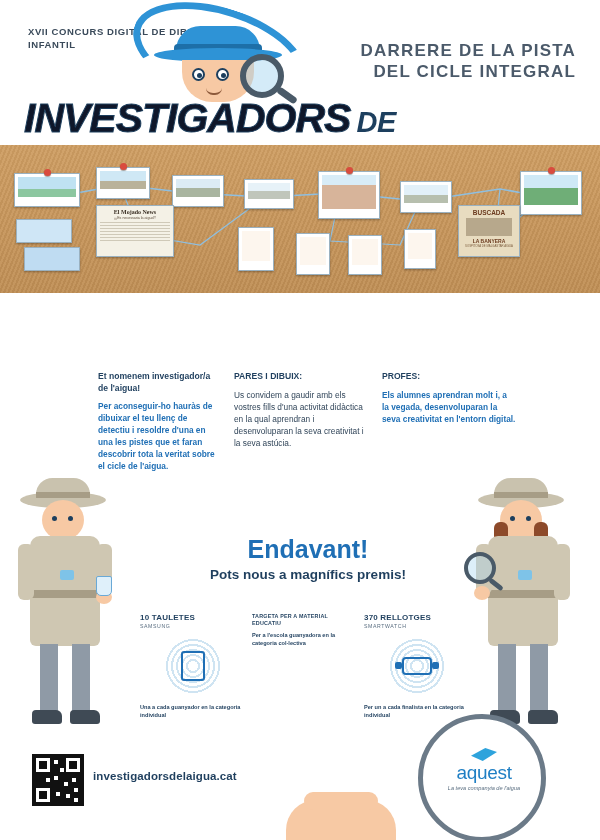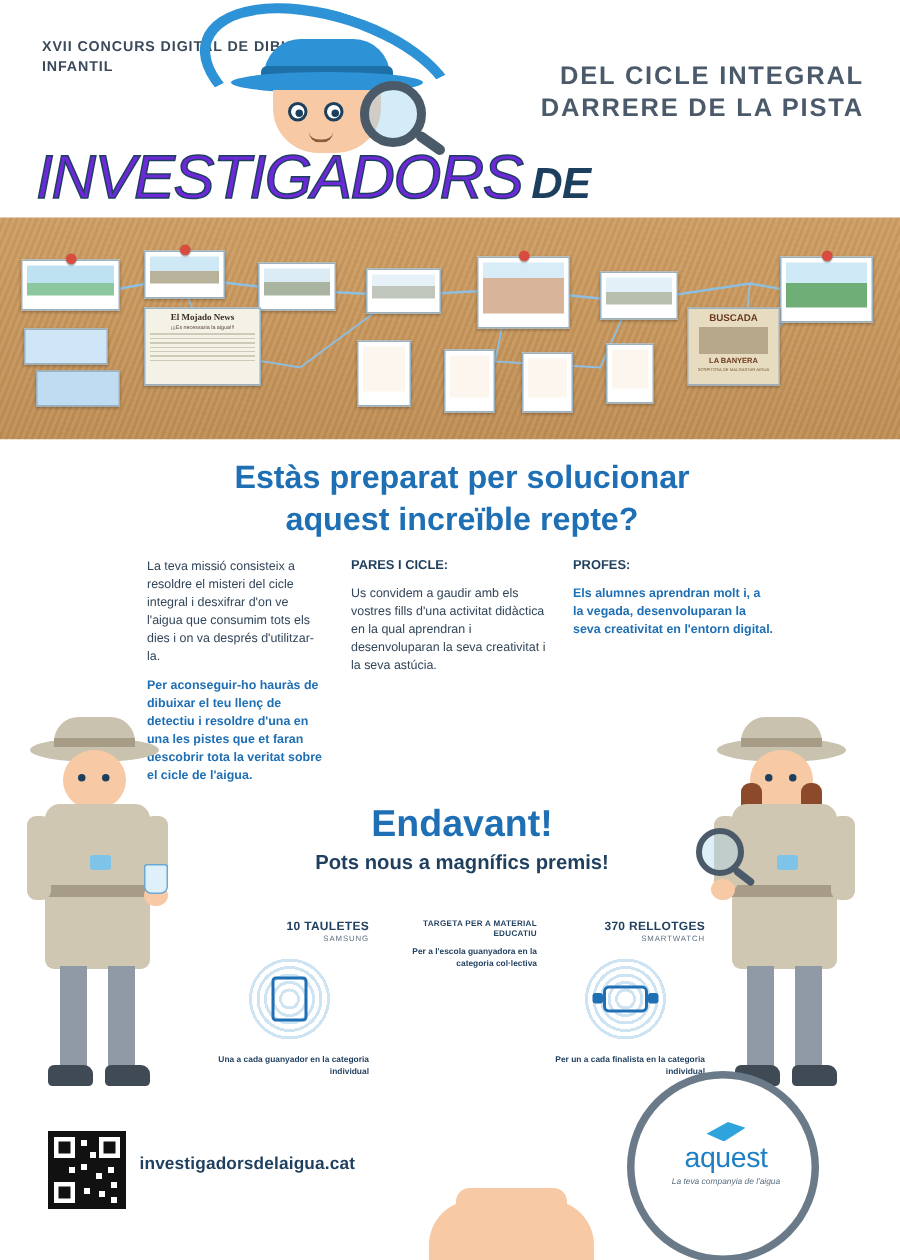--- a/index.html
+++ b/index.html
@@ -74,22 +74,22 @@
   }
   .logo-art .glass-handle {
     position:absolute; left:128px; top:74px; width:22px; height:7px;
     background:#4a5a68; border-radius:4px; transform:rotate(35deg);
   }
 
   .wordmark {
     position:absolute; left:24px; top:96px; width:470px; height:44px;
   }
   .wordmark .w1 {
-    font-size:41px; font-weight:normal; font-style:italic; letter-spacing:-1px;
-    color:#6d28d9; line-height:44px;
+    font-size:41px; font-weight:bold; font-style:italic; letter-spacing:-1px;
+    color:#0f172a; line-height:44px;
     -webkit-text-stroke:1px #1d3f5e;
   }
   .wordmark .w2 {
     font-size:29px; font-weight:bold; font-style:italic; letter-spacing:-0.5px;
     color:#1d3f5e; line-height:44px; margin-left:6px;
   }
   .blue-swoosh {
     position:absolute; left:130px; top:8px; width:180px; height:92px;
     border:7px solid #2e93d6; border-radius:50%;
     border-right-color:transparent; border-bottom-color:transparent;
@@ -150,21 +150,21 @@
   .endavant .e1 {
     font-size:25px; font-weight:bold; color:#1f6fb5; line-height:1.1;
   }
   .endavant .e2 {
     font-size:13.5px; font-weight:bold; color:#1f3f5e; margin-top:3px;
   }
 
   
   .prizes { position:absolute; left:140px; top:320px; width:330px; height:120px; }
   .prize {
-    position:absolute; top:0; width:106px; text-align:right;
+    position:absolute; top:0; width:106px; text-align:left;
   }
   .prize.p1 { left:0; }
   .prize.p2 { left:112px; }
   .prize.p3 { left:224px; }
   .prize .ttl { font-size:8px; font-weight:bold; color:#1f3f5e; letter-spacing:.2px; }
   .prize .sub { font-size:5.2px; color:#5a6e80; letter-spacing:.6px; margin-top:1px; }
   .fingerprint {
     position:relative; width:66px; height:66px; margin:4px auto 0;
     border-radius:50%;
     background:
@@ -253,22 +253,22 @@
   .clearfix::after { content:""; display:block; clear:both; }
 </style>
 </head>
 <body>
 
 <div class="top-banner">
 
   <div class="contest-line">XVII CONCURS DIGITAL DE DIBUIX INFANTIL</div>
 
   <div class="tagline">
+    <span>DARRERE DE LA PISTA</span>
     <span>DEL CICLE INTEGRAL</span>
-    <span>DARRERE DE LA PISTA</span>
   </div>
 
   <div class="blue-swoosh"></div>
 
   <div class="logo-art">
     <div class="hattop"></div>
     <div class="hatband"></div>
     <div class="hatbrim"></div>
     <div class="face"></div>
     <div class="eye l">
@@ -351,32 +351,28 @@
   </div>
   <div class="node photo" style="left:404px;top:84px;width:32px;height:40px;">
     <div class="inner" style="background:#fdf6ee;"></div>
   </div>
   <div class="node" style="left:16px;top:74px;width:56px;height:24px;background:#cfe6f6;"></div>
   <div class="node" style="left:24px;top:102px;width:56px;height:24px;background:#bfdcf2;"></div>
 </div>
 
 <div class="main">
 
-  <div class="headline">
-    <div>Estàs preparat per solucionar</div>
-    <div>aquest increïble repte?</div>
-  </div>
 
   <div class="cols clearfix">
     <div class="col c1">
-      <p>La teva missió consisteix a resoldre el misteri del cicle integral i desxifrar d'on ve l'aigua que consumim tots els dies i on va després d'utilitzar-la.</p>
+      <h4>Et nomenem investigador/a  de l'aigua!</h4>
       <p class="blue">Per aconseguir-ho hauràs de dibuixar el teu llenç de detectiu i resoldre d'una en una les pistes que et faran descobrir tota la veritat sobre el cicle de l'aigua.</p>
     </div>
     <div class="col c2">
-      <h4>PARES I CICLE:</h4>
+      <h4>PARES I DIBUIX:</h4>
       <p>Us convidem a gaudir amb els vostres fills d'una activitat didàctica en la qual aprendran i desenvoluparan la seva creativitat i la seva astúcia.</p>
     </div>
     <div class="col c3">
       <h4>PROFES:</h4>
       <p class="blue">Els alumnes aprendran molt i, a la vegada, desenvoluparan la seva creativitat en l'entorn digital.</p>
     </div>
   </div>
 
   <div class="endavant">
     <div class="e1">Endavant!</div>

